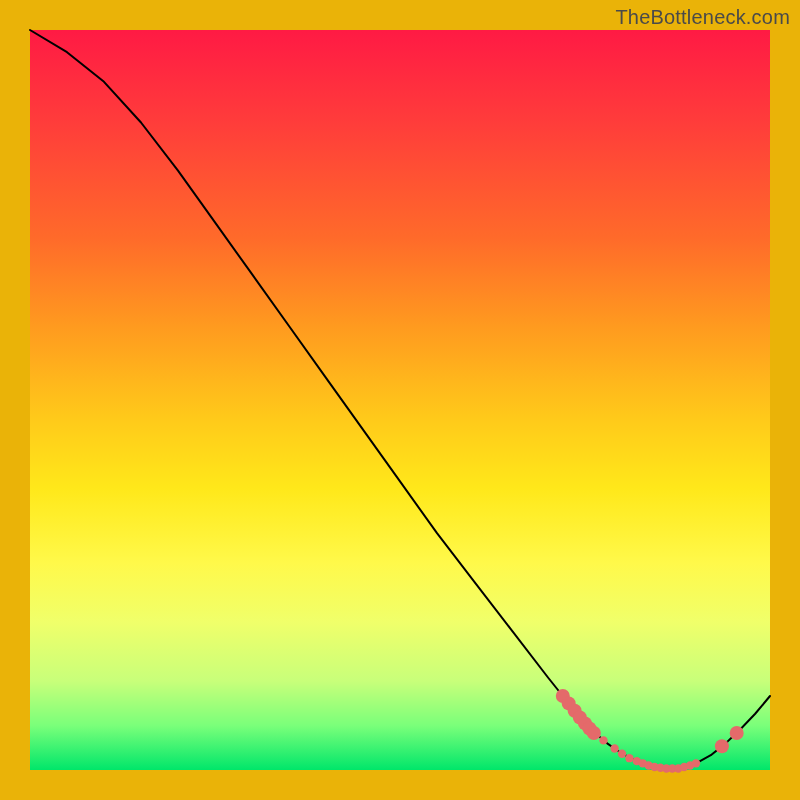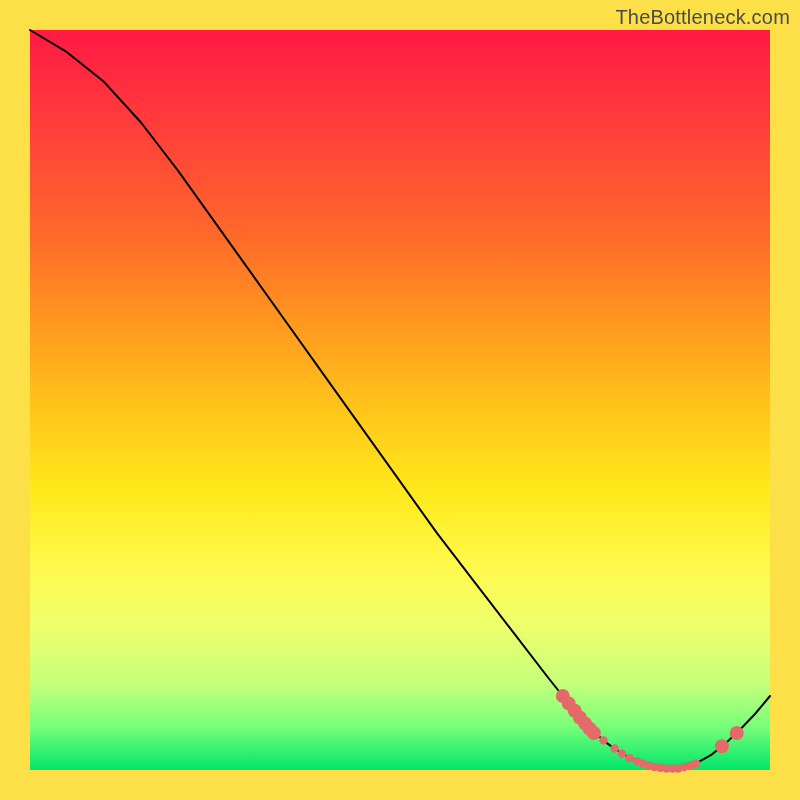--- a/index.html
+++ b/index.html
@@ -10,21 +10,21 @@
     background: #000;
     overflow: hidden;
     font-family: Arial, Helvetica, sans-serif;
   }
   .frame {
     position: absolute;
     left: 0;
     top: 0;
     width: 800px;
     height: 800px;
-    background: #fde047;
+    background: #eab308;
     text-decoration: underline;
   }
   .plot {
     position: absolute;
     left: 30px;
     top: 30px;
     width: 740px;
     height: 740px;
     
     background: linear-gradient(

